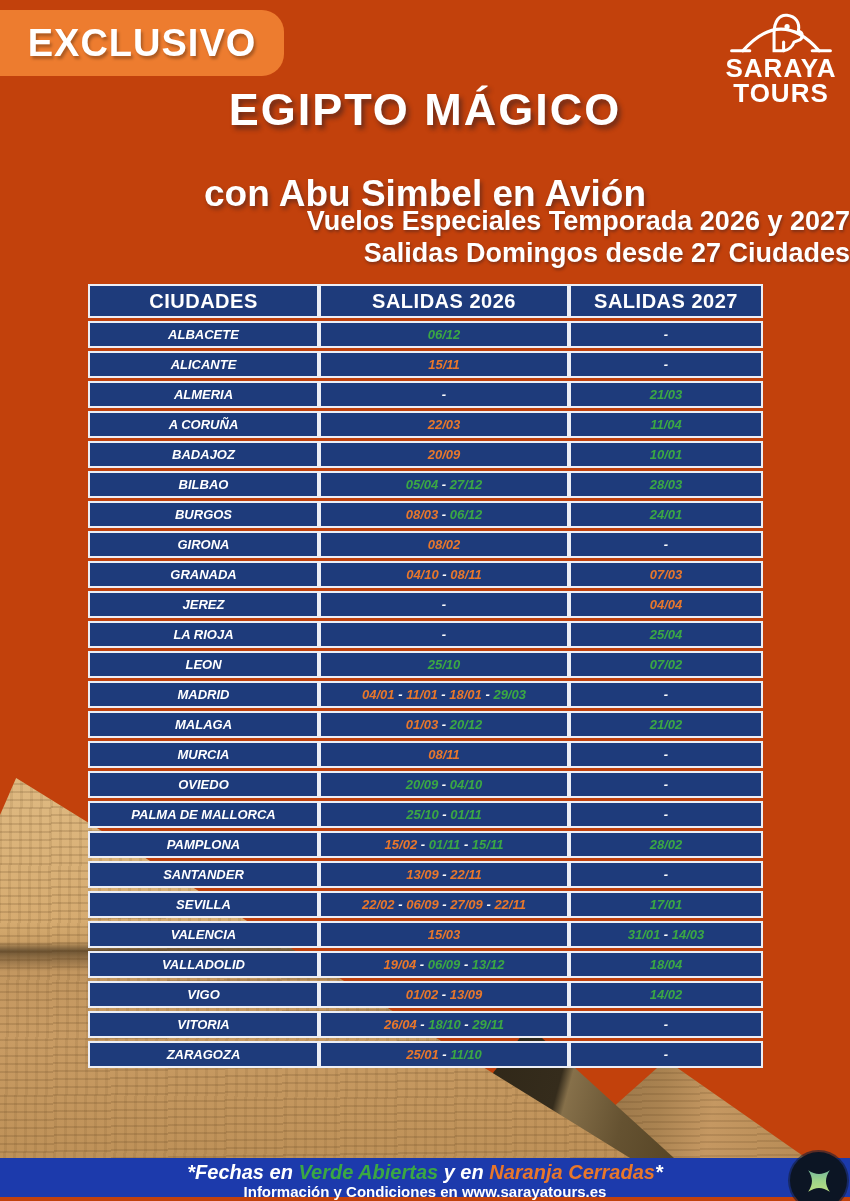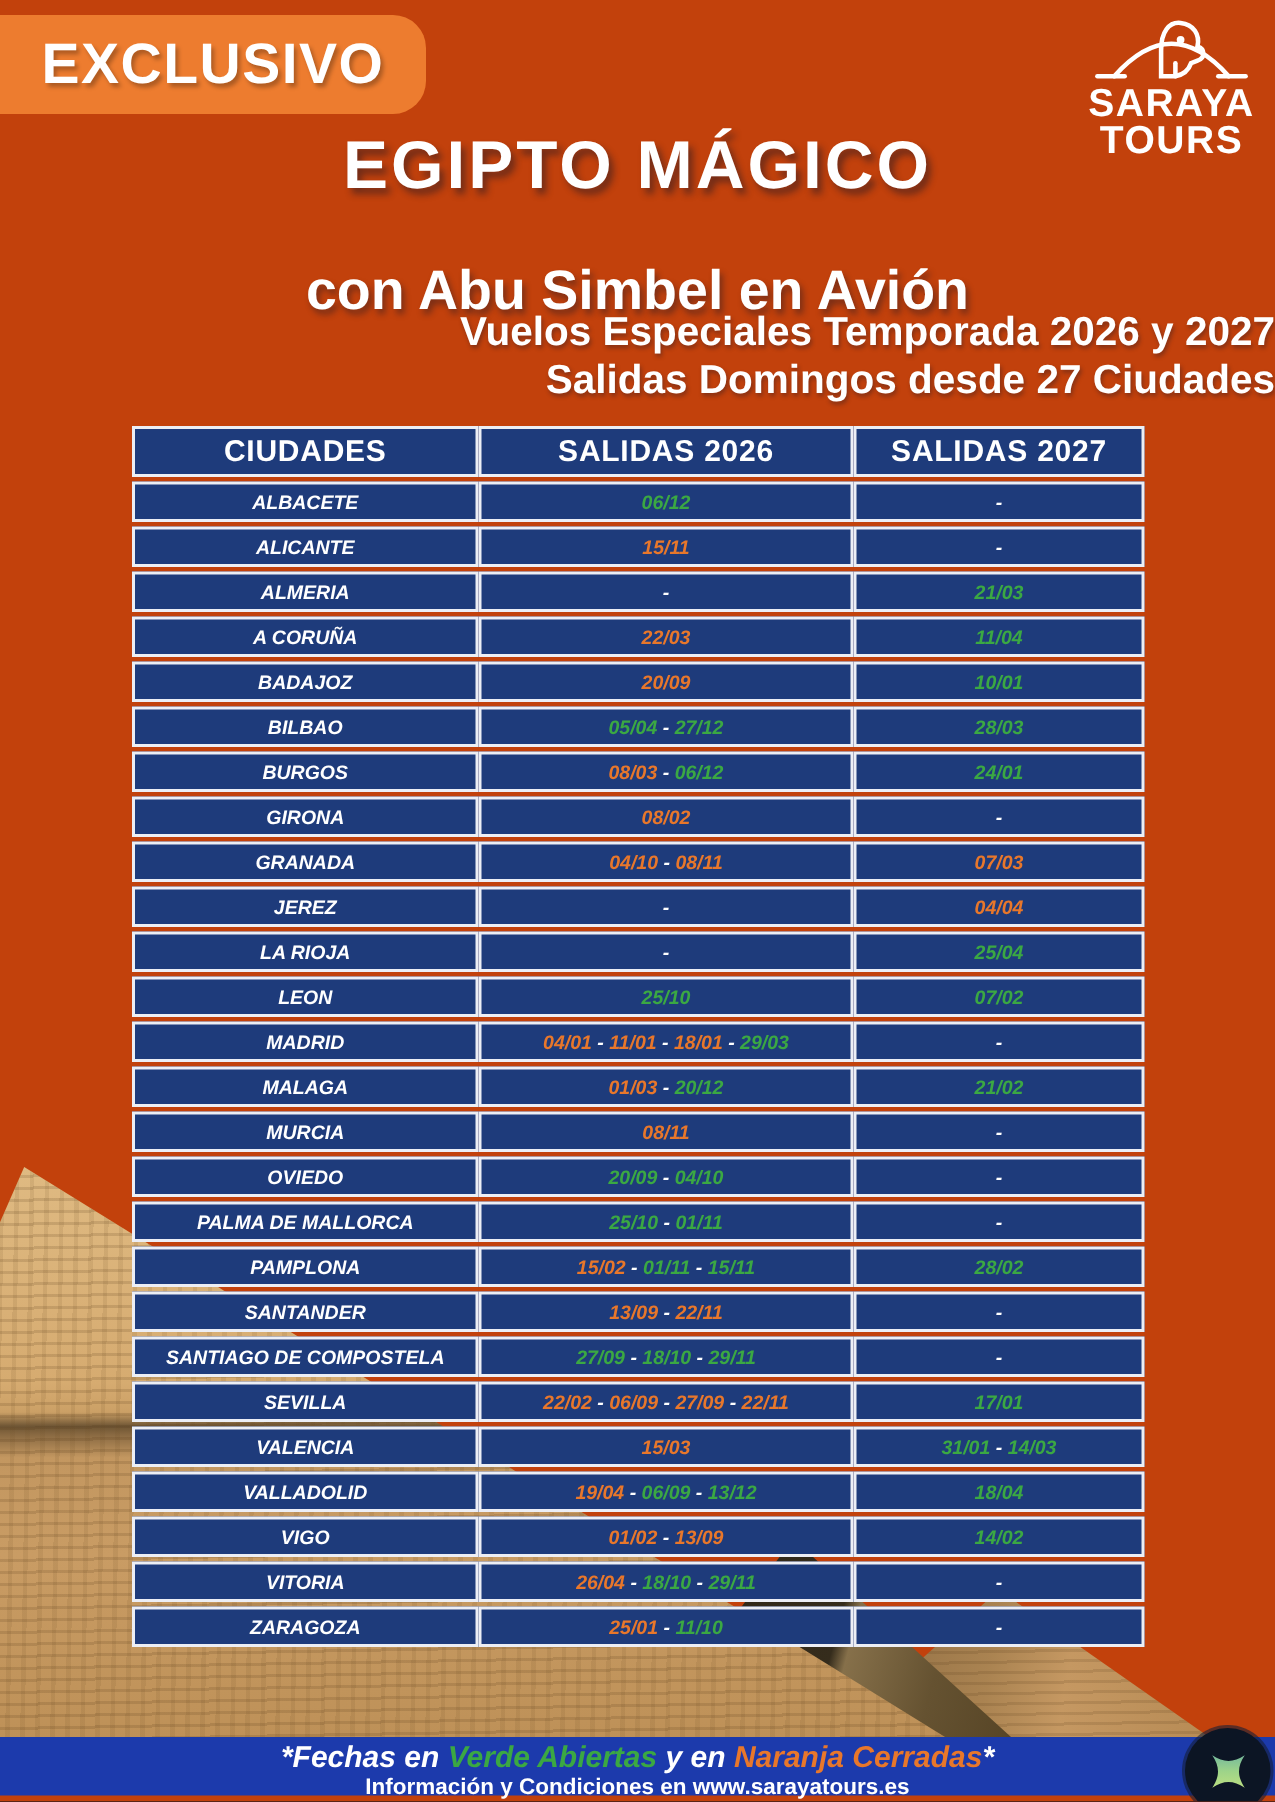--- a/index.html
+++ b/index.html
@@ -231,25 +231,20 @@
           <td>PAMPLONA</td>
           <td><span class="d-closed">15/02</span><span class="sep"> - </span><span class="d-open">01/11</span><span class="sep"> - </span><span class="d-open">15/11</span></td>
           <td><span class="d-open">28/02</span></td>
         </tr>
         <tr>
           <td>SANTANDER</td>
           <td><span class="d-closed">13/09</span><span class="sep"> - </span><span class="d-closed">22/11</span></td>
           <td><span class="dash">-</span></td>
         </tr>
         <tr>
-          <td>SANTIAGO DE COMPOSTELA</td>
-          <td><span class="d-open">27/09</span><span class="sep"> - </span><span class="d-open">18/10</span><span class="sep"> - </span><span class="d-open">29/11</span></td>
-          <td><span class="dash">-</span></td>
-        </tr>
-        <tr>
           <td>SEVILLA</td>
           <td><span class="d-closed">22/02</span><span class="sep"> - </span><span class="d-closed">06/09</span><span class="sep"> - </span><span class="d-closed">27/09</span><span class="sep"> - </span><span class="d-closed">22/11</span></td>
           <td><span class="d-open">17/01</span></td>
         </tr>
         <tr>
           <td>VALENCIA</td>
           <td><span class="d-closed">15/03</span></td>
           <td><span class="d-open">31/01</span><span class="sep"> - </span><span class="d-open">14/03</span></td>
         </tr>
         <tr>

